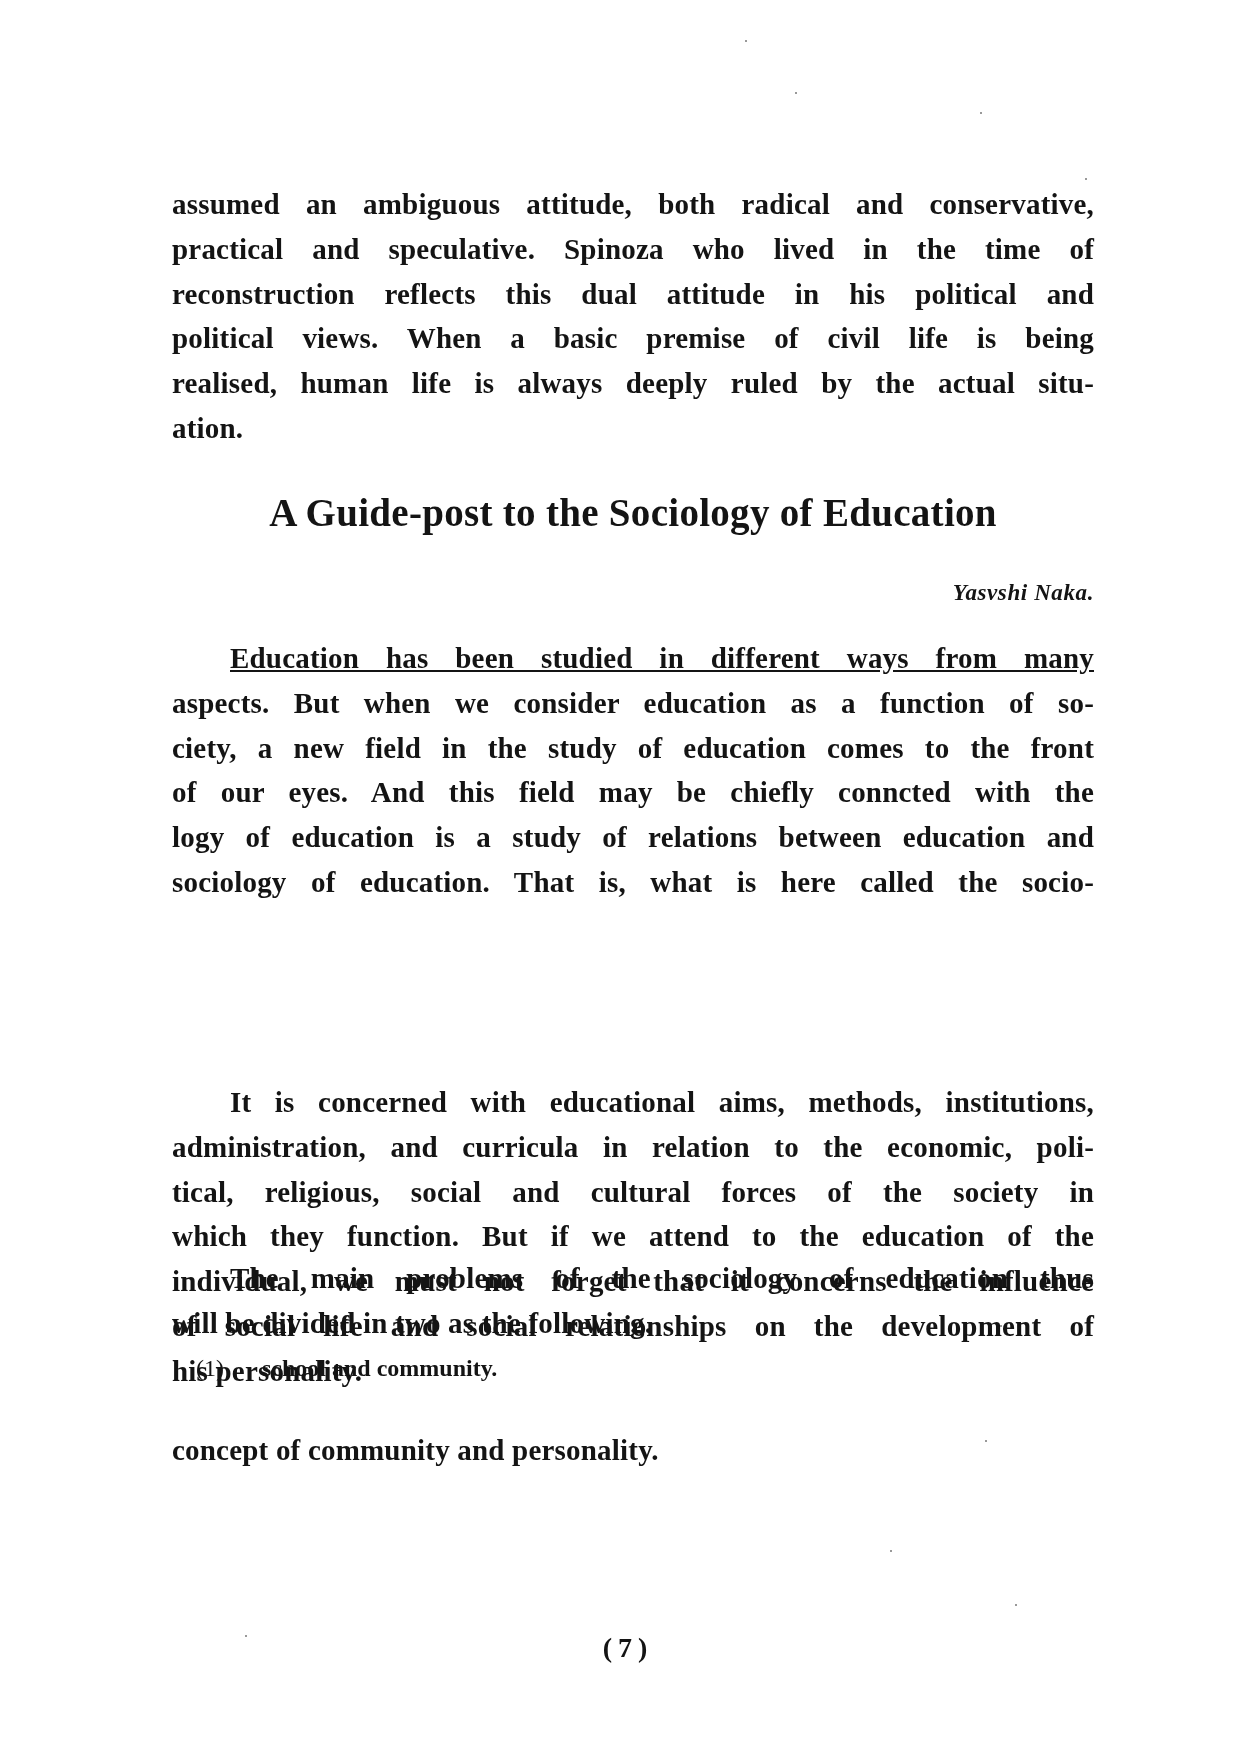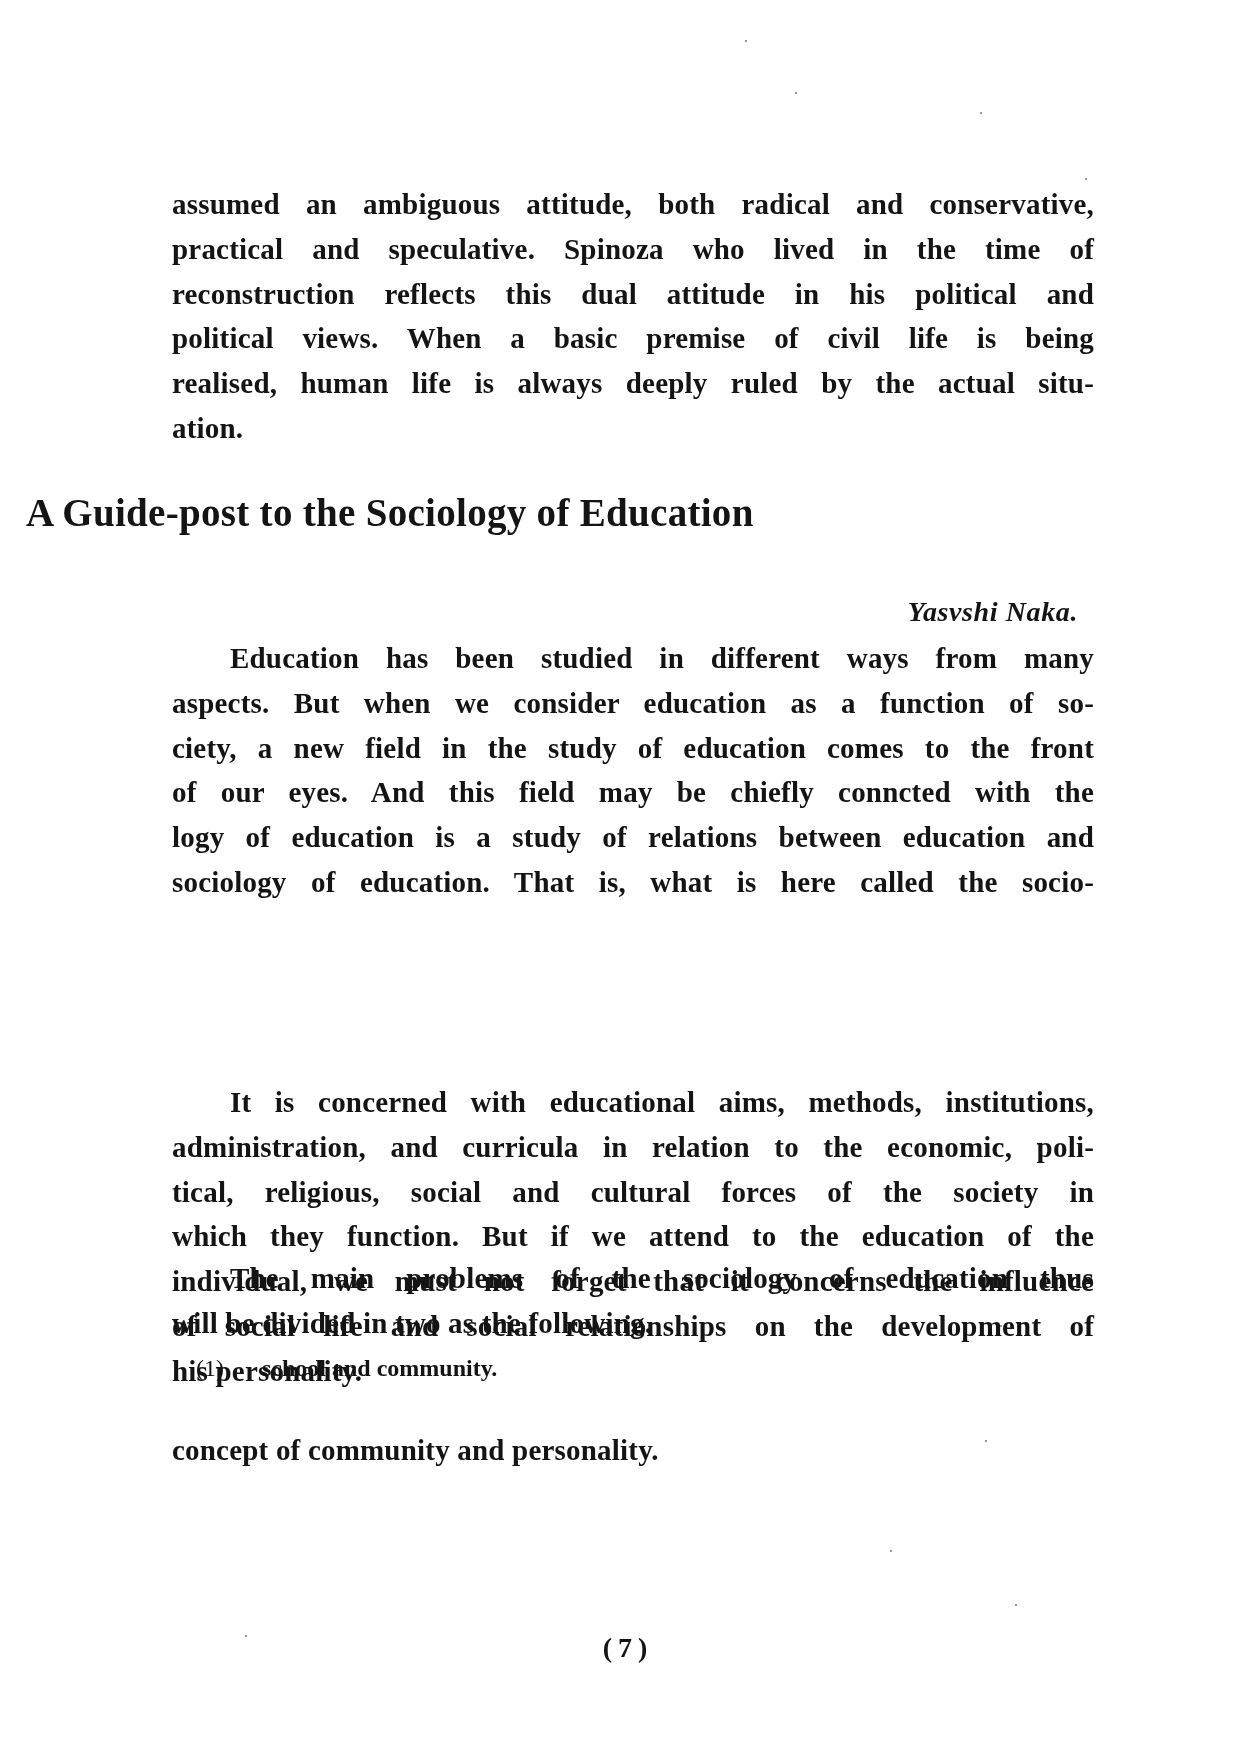--- a/index.html
+++ b/index.html
@@ -42,36 +42,36 @@
     text-align-last: justify;
     white-space: nowrap;
   }
   .line.last { text-align-last: left; }
   #intro { top: 182px; }
   #heading {
     position: absolute;
     top: 490px;
     left: 0;
     width: 1240px;
-    text-align: left;
+    text-align: center;
     font-size: 39px;
     font-weight: bold;
     margin: 0;
     padding-left: 26px;
     box-sizing: border-box;
     letter-spacing: 0.3px;
   }
   #author {
     position: absolute;
     top: 580px;
     right: 146px;
-    font-size: 28px;
+    font-size: 23px;
     font-style: italic;
     font-weight: bold;
-    margin: 16px;
+    margin: 0;
     letter-spacing: 0.6px;
   }
   #body1 { top: 636px; }
   #body2 { top: 1080px; }
   #body3 { top: 1256px; }
   .list-item {
     font-size: 24px;
     line-height: 44.8px;
     font-weight: bold;
     margin: 0;
@@ -111,21 +111,21 @@
     <span class="line">political views.  When a basic premise of civil life is being</span>
     <span class="line">realised, human life is always deeply ruled by the actual situ-</span>
     <span class="line last">ation.</span>
   </div>
 
   <h1 id="heading">A Guide-post to the Sociology of Education</h1>
 
   <p id="author">Yasvshi Naka.</p>
 
   <div class="column para" id="body1">
-    <span class="line" style="padding-left:58px;box-sizing:border-box;">Education has been studied in different ways from many</span>
+    <span class="line" style="padding-left:58px;box-sizing:border-box;text-decoration:underline;">Education has been studied in different ways from many</span>
     <span class="line">aspects.  But when we consider education as a function of so-</span>
     <span class="line">ciety, a new field in the study of education comes to the front</span>
     <span class="line">of our eyes.  And this field may be chiefly conncted with the</span>
     <span class="line">logy of education is a study of relations between education and</span>
     <span class="line">sociology of education.  That is, what is here called the socio-</span>
   </div>
 
   <div class="column para" id="body2">
     <span class="line" style="padding-left:58px;box-sizing:border-box;">It is concerned with educational aims, methods, institutions,</span>
     <span class="line">administration, and curricula in relation to the economic, poli-</span>

